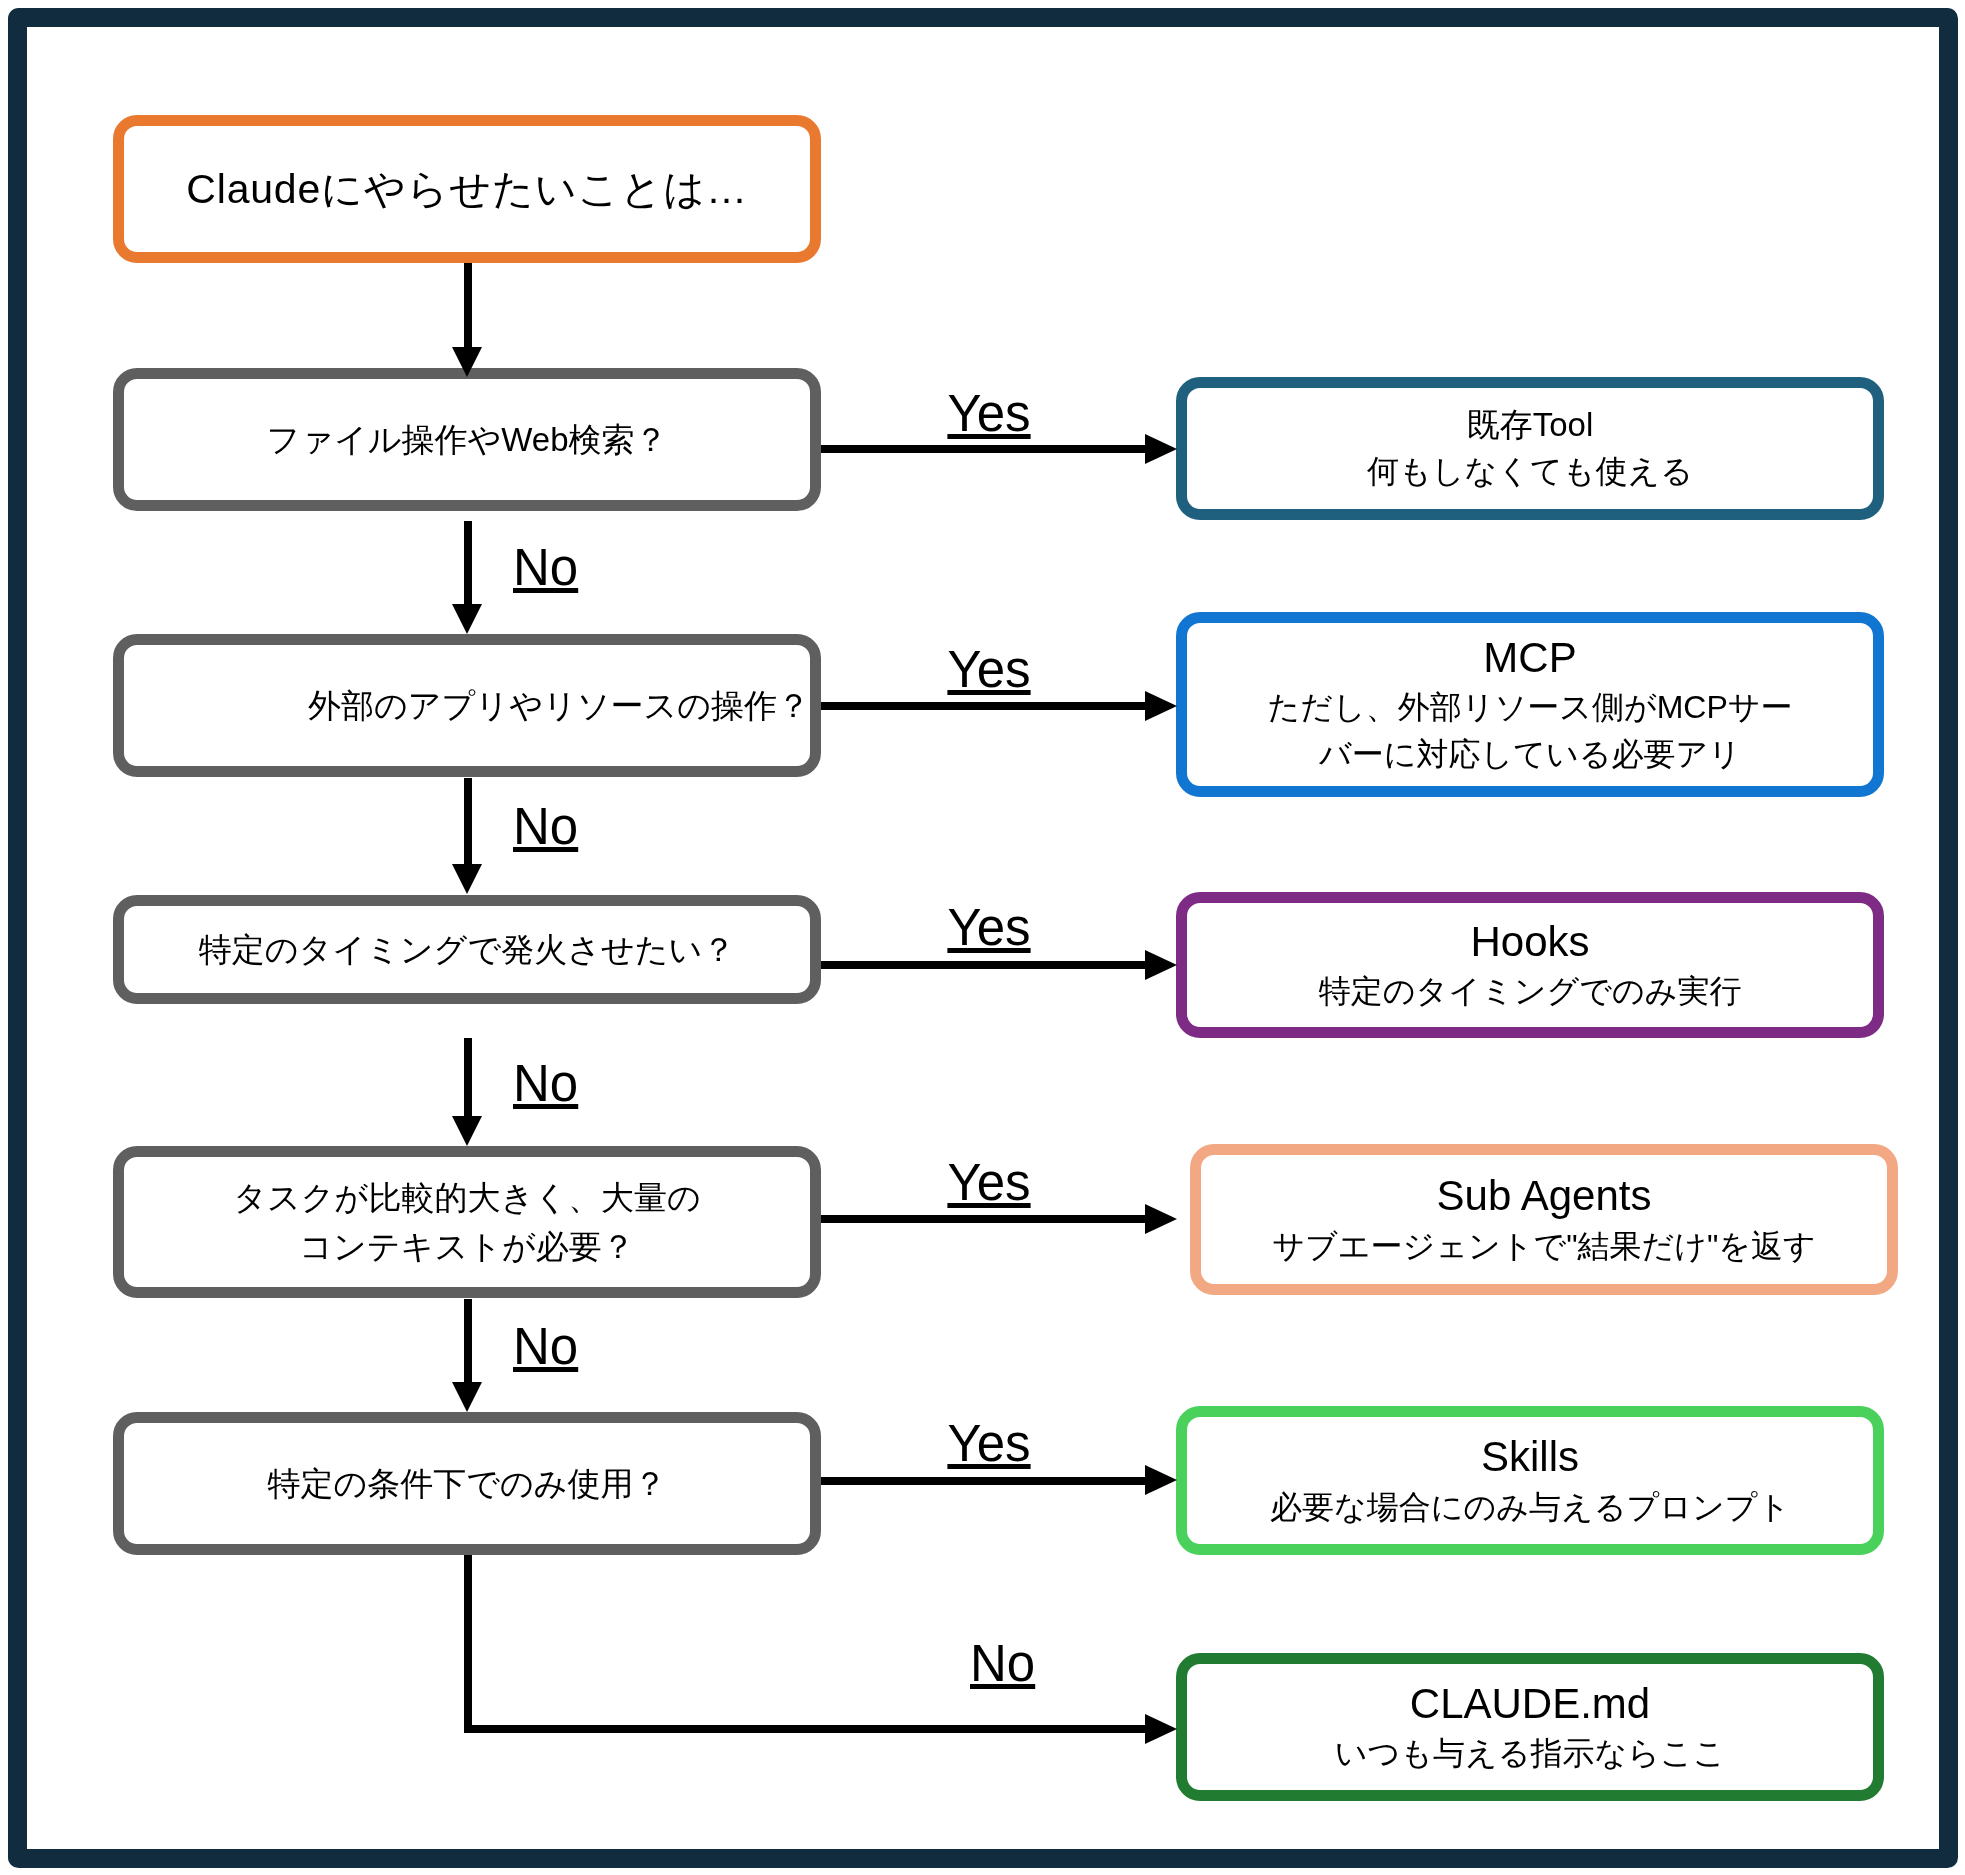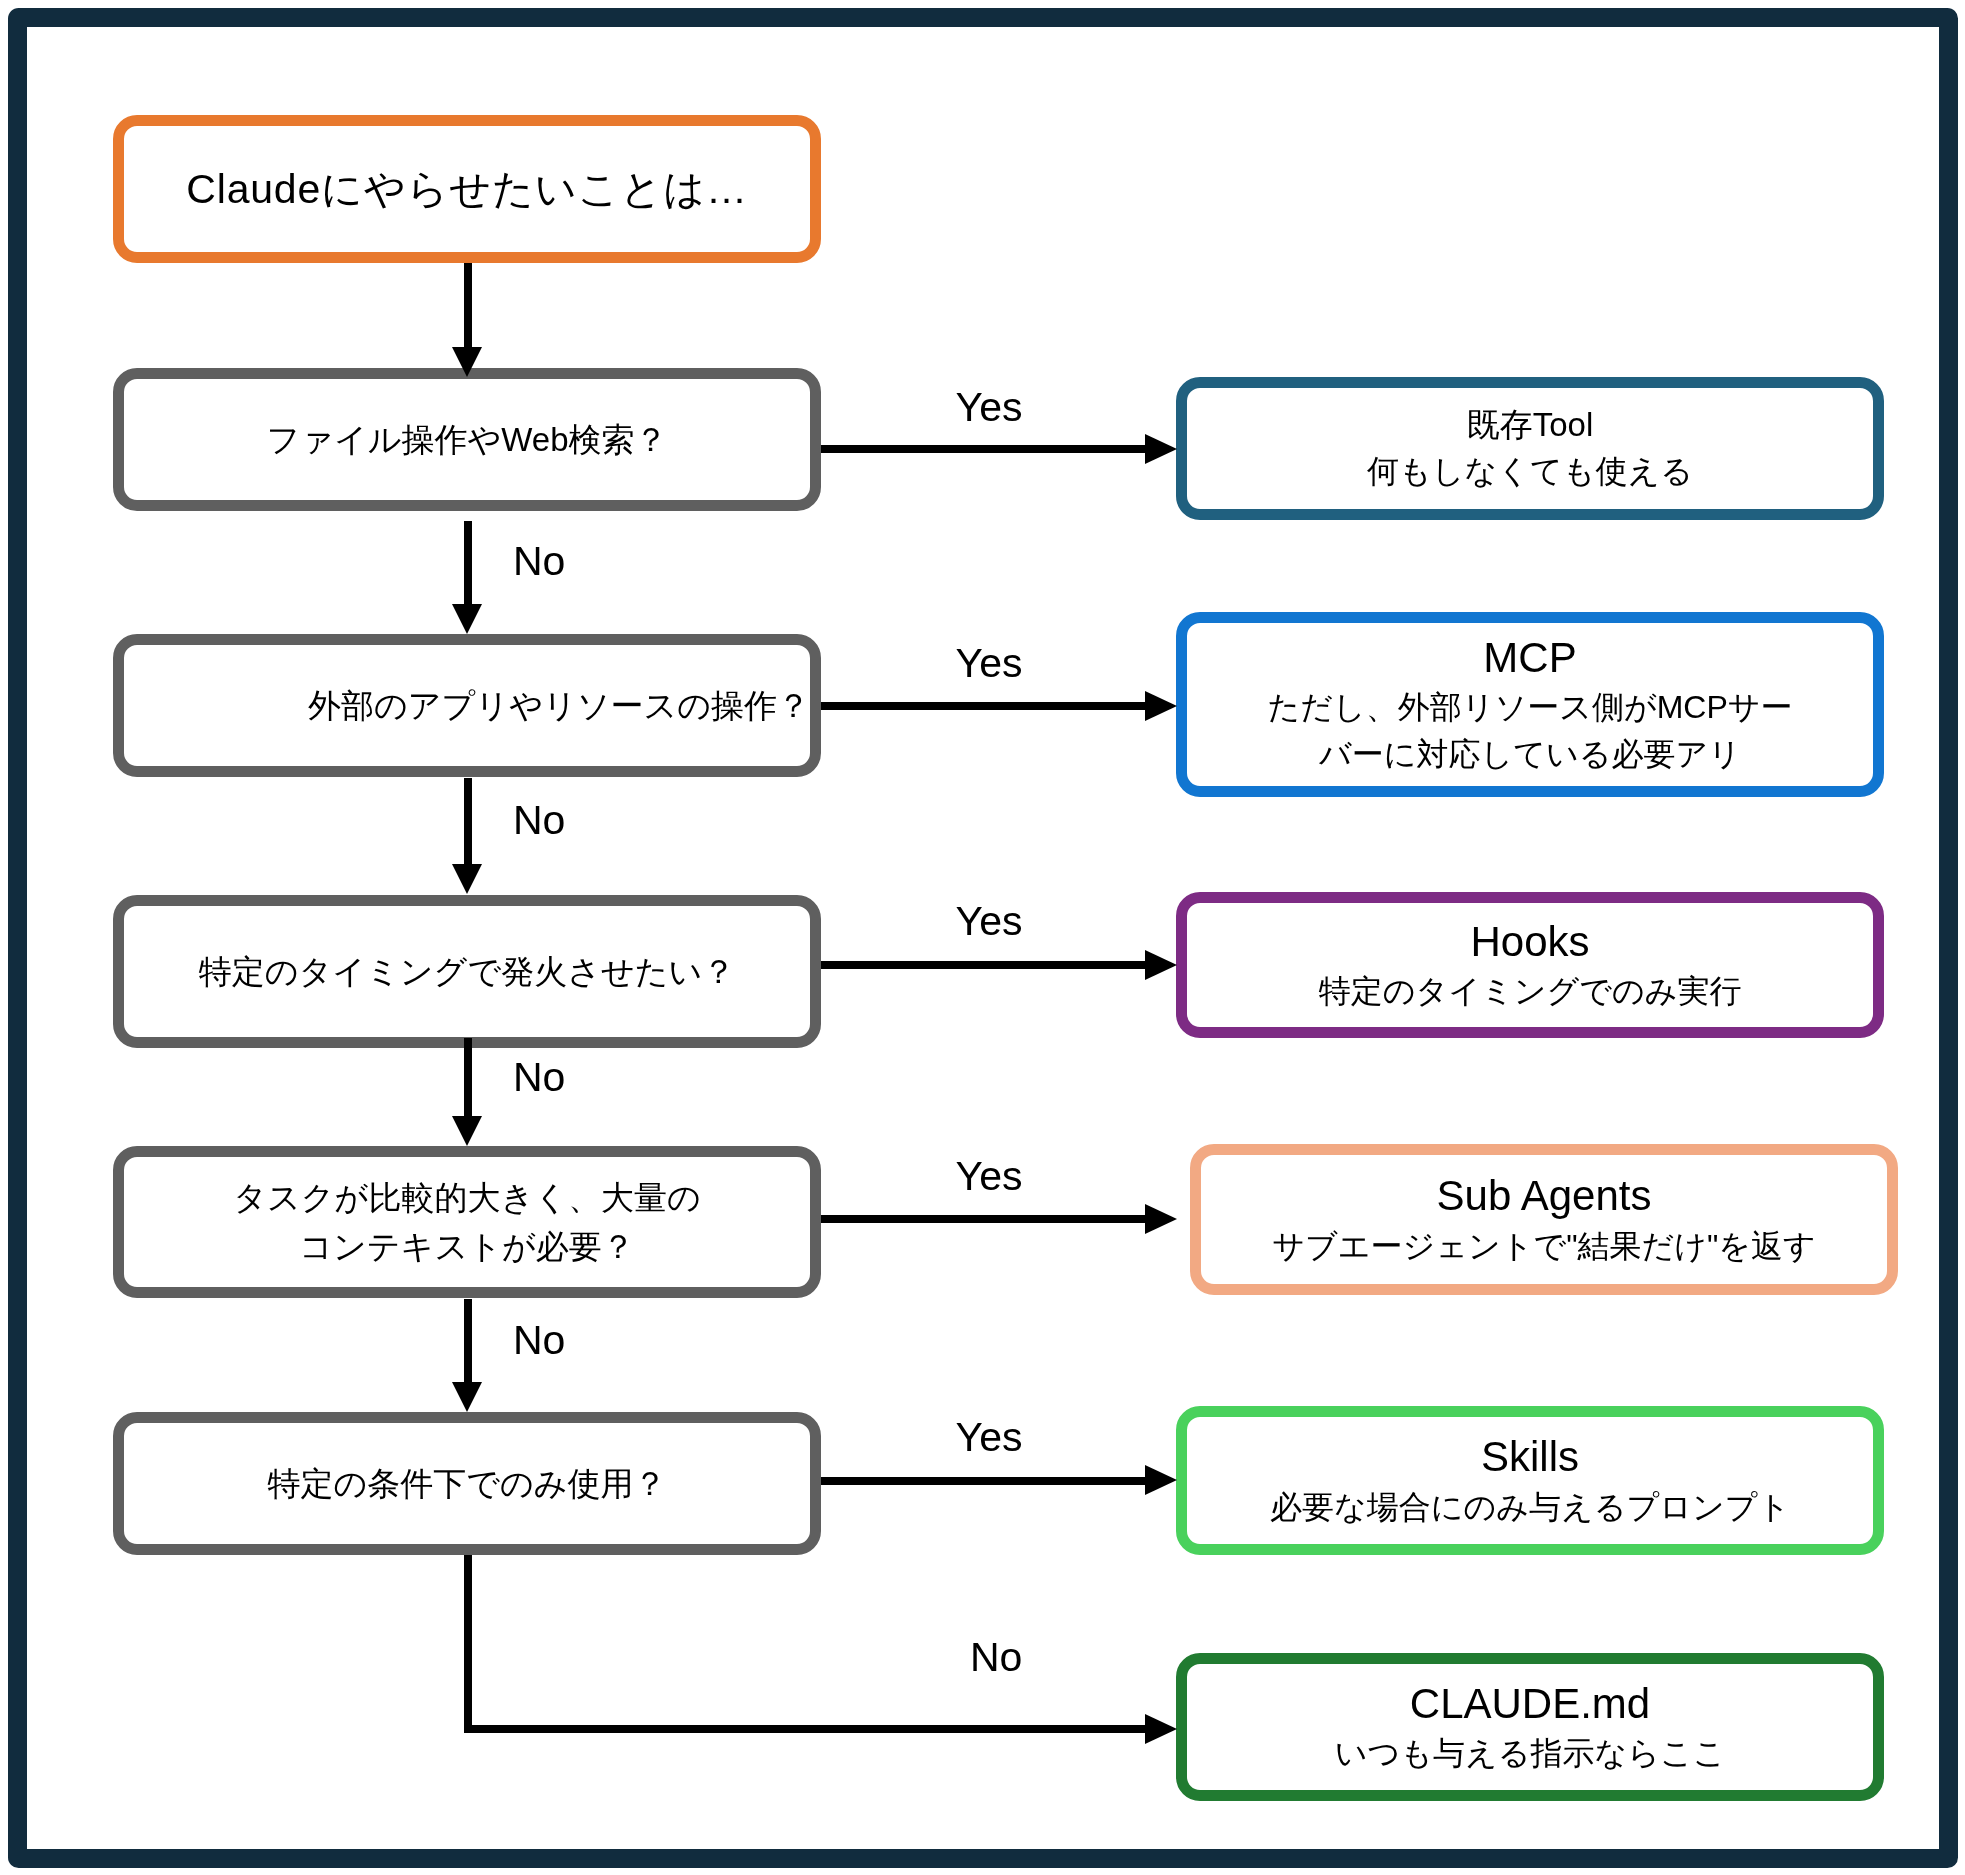--- a/index.html
+++ b/index.html
@@ -9,21 +9,21 @@
 
   .node{position:absolute;background:#fff;border:11.3px solid #5f5f5f;border-radius:24px;
         display:flex;flex-direction:column;align-items:center;justify-content:center;
         text-align:center;box-sizing:border-box;}
   .left-col{left:113px;width:708px;}
   .right-col{left:1176px;width:708px;}
 
   .start{top:115px;height:148px;}
   .d1{top:368px;height:143px;}
   .d2{top:634px;height:143px;align-items:flex-end;}
-  .d3{top:895px;height:153px;}
+  .d3{top:895px;height:109px;}
   .d4{top:1146px;height:152px;}
   .d5{top:1412px;height:143px;}
 
   .r1{top:377px;height:143px;}
   .r2{top:612px;height:185px;}
   .r3{top:892px;height:146px;}
   .r4{top:1144px;height:151px;}
   .r5{top:1406px;height:149px;}
   .r6{top:1653px;height:148px;}
 
@@ -35,21 +35,21 @@
 
   .vline{position:absolute;width:7.5px;background:#000;left:464px;}
   .hline{position:absolute;height:7.5px;background:#000;}
   .head-down{position:absolute;width:0;height:0;left:452px;
              border-left:15px solid transparent;border-right:15px solid transparent;
              border-top:30px solid #000;}
   .head-right{position:absolute;width:0;height:0;
               border-top:15px solid transparent;border-bottom:15px solid transparent;
               border-left:32px solid #000;}
 
-  .edge-label{position:absolute;font-size:41px;}
+  .edge-label{position:absolute;font-size:51px;text-decoration:underline;}
   .yes-label{width:166px;text-align:center;left:906px;}
 </style>
 </head>
 <body>
 
 <div class="canvas">
   <div class="frame" style="border-color: rgb(17, 44, 62);"></div>
 
   <div class="node left-col start" style="border-color: rgb(232, 121, 46);">
     <div class="title-label">Claudeにやらせたいことは…</div>

